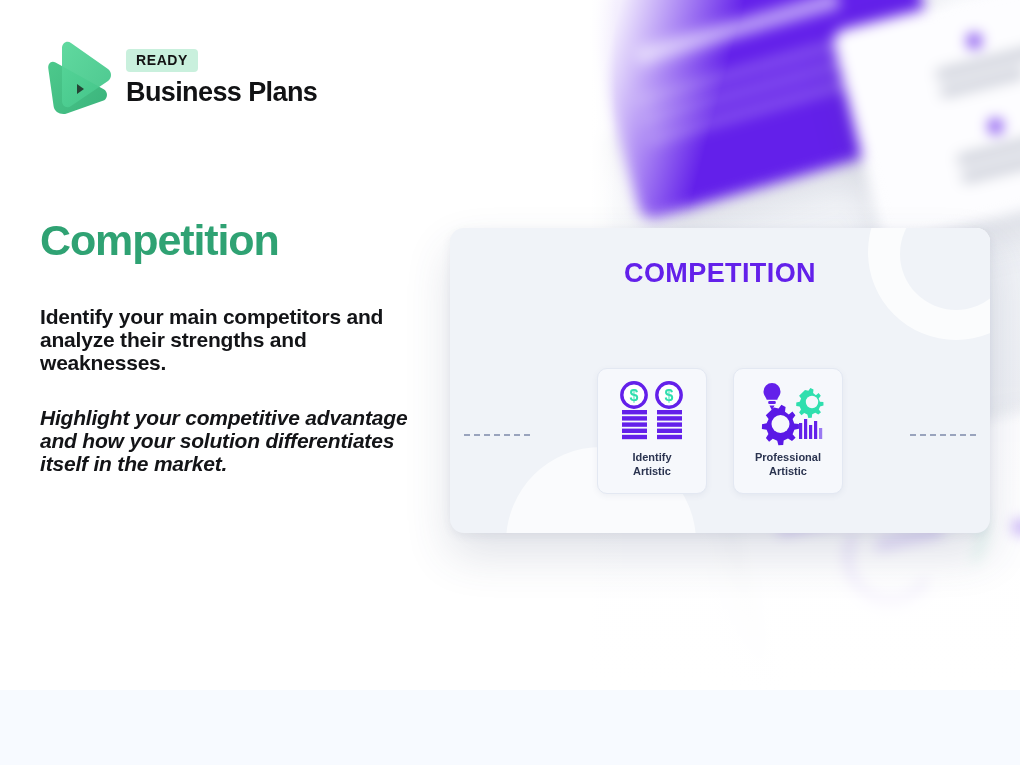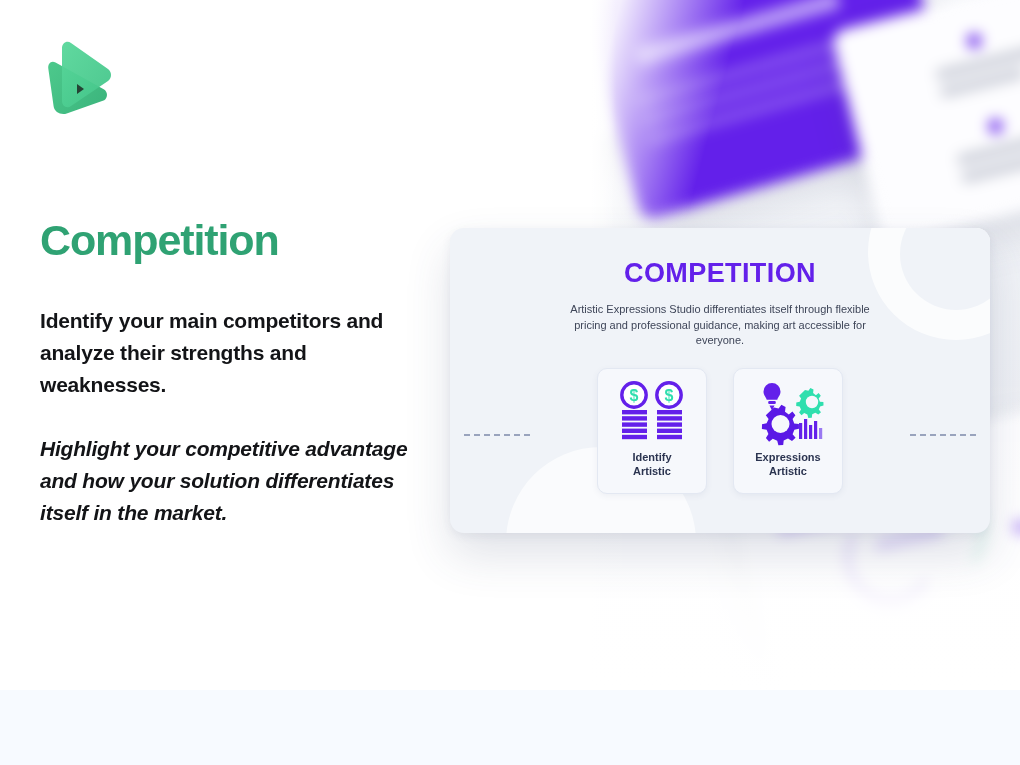--- a/index.html
+++ b/index.html
@@ -90,21 +90,21 @@
     margin-top:5px; white-space:nowrap;
   }
 
   
   .headline {
     position:absolute; left:40px; top:216px;
     font-size:43px; font-weight:800; color:#2fa273; letter-spacing:-1.1px;
   }
   .body-block { position:absolute; left:40px; top:305px; width:390px; }
   .body-para {
-    font-size:21px; line-height:32px; font-weight:700; color:#131417;
+    font-size:21px; line-height:23px; font-weight:700; color:#131417;
     letter-spacing:-.2px;
   }
   .body-para + .body-para { margin-top:32px;font-style:italic; }
 
   
   .slide-card {
     position:absolute; left:450px; top:228px; width:540px; height:305px;
     background:#f0f3f8; border-radius:14px;
     box-shadow: 0 22px 46px rgba(60,72,110,0.16), 0 3px 10px rgba(60,72,110,0.08);
     overflow:hidden;
@@ -227,36 +227,39 @@
           </linearGradient>
         </defs>
 
         <path d="M11 27 C11 22 15 19 19 22 L63 55 C67 58 66 64 62 66 L23 74 C17 75 11 71 11 65 Z" fill="url(#gA)" transform="rotate(-8 36 48)"></path>
 
         <path d="M22 10 C22 5 27 2 31 5 L68 31 C72 34 72 40 68 43 L31 68 C27 71 22 68 22 63 Z" fill="url(#gB)" opacity="0.95"></path>
 
         <path d="M37 46 L44 51 L37 56 Z" fill="#1f2a24" opacity=".85"></path>
       </svg>
     </div>
+    <div class="logo-text">
+      <span class="ready-badge">READY</span>
+      <div class="brand-name">Business Plans</div>
+    </div>
   </div>
 
   <h1 class="headline">Competition</h1>
 
   <div class="body-block">
     <p class="body-para">Identify your main competitors and analyze their strengths and weaknesses.</p>
     <p class="body-para">Highlight your competitive advantage and how your solution differentiates itself in the market.</p>
   </div>
 
   <div class="slide-card">
     <div class="slide-deco-1"></div>
     <div class="slide-deco-2"></div>
     <div class="slide-deco-3"></div>
 
     <div class="slide-title">COMPETITION</div>
-    <div class="slide-desc">Artistic Expressions Studio differentiates itself through flexible pricing and professional guidance, making art accessible for everyone.</div>
 
     <div class="dash-line dash-left"></div>
     <div class="dash-line dash-right"></div>
 
     <div class="feature-row">
 
       <div class="feature-card">
         <div class="feature-icon">
           <svg width="74" height="64" viewBox="0 0 74 64" aria-hidden="true">
             <g>
@@ -310,21 +313,21 @@
             <g fill="#6320ea">
               <rect x="49" y="43" width="3.2" height="16"></rect>
               <rect x="54" y="39" width="3.2" height="20"></rect>
               <rect x="59" y="45" width="3.2" height="14"></rect>
               <rect x="64" y="41" width="3.2" height="18"></rect>
               <rect x="69" y="48" width="3.2" height="11" fill="#9a79f2"></rect>
             </g>
           </svg>
         </div>
         <div class="feature-label">
-          <span>Expressions</span><br>
+          <span>Professional</span><br>
           <span>Artistic</span>
         </div>
       </div>
 
 
     </div>
   </div>
 
   <div class="footer-strip"></div>
 

